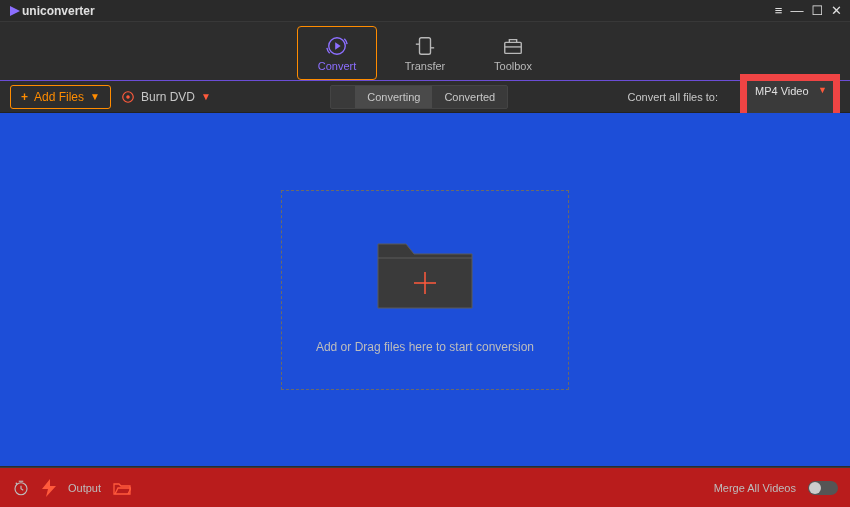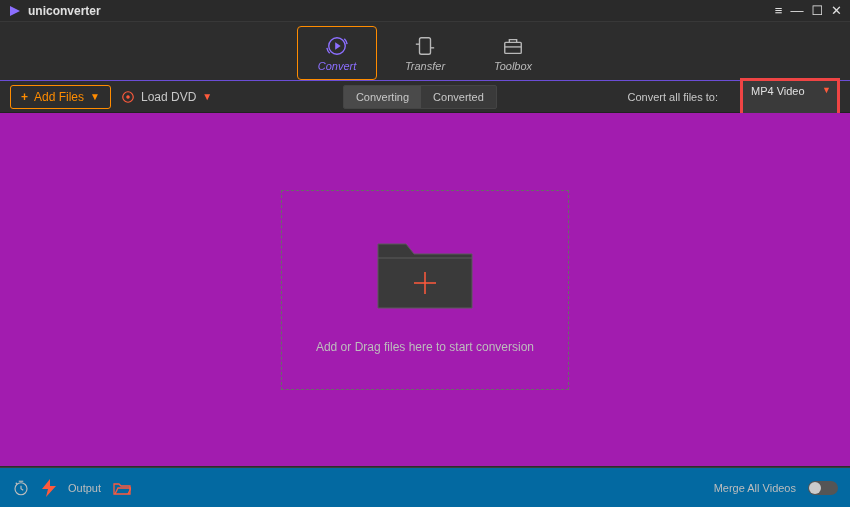--- a/index.html
+++ b/index.html
@@ -1,56 +1,56 @@
 <!DOCTYPE html>
 <html><head>
 <meta charset="utf-8">
 <style>
   * { margin:0; padding:0; box-sizing:border-box; font-family:Arial,Helvetica,sans-serif; }
   body { width:850px; height:507px; background:#2d2d2d; color:#ccc; overflow:hidden; position:relative; }
 
   
   .titlebar { height:22px; display:flex; align-items:center; justify-content:space-between; padding:0 8px; background:#2a2a2a; border-bottom:1px solid #383838; }
-  .title-left { display:flex; align-items:center; gap:6px; }
+  .title-left { display:flex; align-items:center; }
   .title-text { font-size:12px; color:#e0e0e0; font-weight:bold; }
   .winctrls { display:flex; gap:8px; align-items:center; color:#e0e0e0; }
   .winctrls span { cursor:pointer; font-size:13px; line-height:13px; }
 
   
-  .navtabs { display:flex; justify-content:center; height:58px; background:#2d2d2d;font-style:italic; }
+  .navtabs { display:flex; justify-content:center; height:58px; background:#2d2d2d; }
   .navtab { width:80px; display:flex; flex-direction:column; align-items:center; justify-content:center; gap:3px; font-size:11px; color:#b8b8b8; cursor:pointer; border:1px solid transparent; border-radius:4px; margin:4px 4px 0 4px; }
   .navtab.active { color:#8c6fff; border:1px solid #ff8c00; }
   .navtab svg { stroke:#b8b8b8; fill:none; stroke-width:1.5; }
   .navtab.active svg { stroke:#8c6fff; }
 
   
   .hline { height:1px; background:#6b4dd6; }
 
   
   .toolbar { height:32px; display:flex; align-items:center; padding:0 10px; background:#2d2d2d; gap:10px; border-bottom:1px solid #222; }
   .btn-addfiles { display:flex; align-items:center; gap:6px; border:1px solid #ff8c00; border-radius:3px; padding:4px 10px; color:#ff8c00; font-size:12px; cursor:pointer; }
   .btn-addfiles .plus { color:#ff8c00; font-weight:bold; }
   .btn-addfiles .chev { color:#ff8c00; font-size:10px; }
   .load-dvd { display:flex; align-items:center; gap:6px; font-size:12px; color:#c8c8c8; cursor:pointer; }
   .load-dvd .chev { color:#ff5a3c; font-size:10px; }
   .spacer { flex:1; }
-  .segtabs { display:flex; background:#3a3a3a; border:1px solid #444; border-radius:2px; overflow:hidden; }
+  .segtabs { display:flex; background:#3a3a3a; border:1px solid #444; border-radius:2px; overflow:hidden;padding-left:24px; }
   .segtabs div { padding:5px 12px; font-size:11px; color:#c8c8c8; cursor:pointer; }
   .segtabs div.active { background:#4a4a4a; }
   .format-row { display:flex; align-items:center; gap:22px; font-size:11px; color:#c8c8c8; }
-  .format-select { background:#3a3a3a; border:3px solid #ef4444; padding:4px 22px 16px 8px; font-size:11px; color:#e0e0e0; cursor:pointer; position:relative; min-width:100px; }
+  .format-select { background:#3a3a3a; border:7px solid #ef4444; padding:4px 22px 16px 8px; font-size:11px; color:#e0e0e0; cursor:pointer; position:relative; min-width:100px; }
   .format-select::after { content:"▼"; position:absolute; right:6px; top:4px; color:#ff5a3c; font-size:9px; }
 
   
-  .main { position:relative; height:353px; background:#a21caf; display:flex; align-items:center; justify-content:center; }
+  .main { position:relative; height:353px; background:#1d4ed8; display:flex; align-items:center; justify-content:center; }
   .dashbox { border:1px dashed #6a6a6a; width:288px; height:200px; display:flex; flex-direction:column; align-items:center; justify-content:center; gap:22px; }
   .drop-text { font-size:12px; color:#bdbdbd; }
 
   
-  .footer { position:absolute; left:0; right:0; bottom:0; height:40px; background:#0369a1; border-top:1px solid #3c3c3c; display:flex; align-items:center; padding:6px 12px; gap:12px; }
+  .footer { position:absolute; left:0; right:0; bottom:0; height:40px; background:#b91c1c; border-top:1px solid #3c3c3c; display:flex; align-items:center; padding:6px 12px; gap:12px; }
   .footer .lbl { font-size:11px; color:#bdbdbd; }
   .outpath { flex:0 0 270px; background:#2f2f2f; border:1px solid #444; padding:4px 22px 4px 8px; font-size:11px; color:#c8c8c8; position:relative; cursor:pointer; white-space:nowrap; overflow:hidden; text-overflow:ellipsis; }
   .outpath::after { content:"▼"; position:absolute; right:6px; top:4px; color:#ff5a3c; font-size:9px; }
   .footer .spacer { flex:1; }
   .toggle { width:30px; height:14px; background:#555; border-radius:7px; position:relative; cursor:pointer; }
   .toggle::after { content:""; position:absolute; width:12px; height:12px; background:#ccc; border-radius:50%; top:1px; left:1px; }
   .convertall { background:#3f3f3f; color:#9a9a9a; padding:8px 20px; font-size:12px; border:none; cursor:pointer; }
   .ico-btn { cursor:pointer; display:flex; align-items:center; }
 </style>
 </head>
@@ -107,21 +107,21 @@
   <div class="btn-addfiles">
     <span class="plus">+</span>
     <span>Add Files</span>
     <span class="chev">▼</span>
   </div>
   <div class="load-dvd">
     <svg width="14" height="14" viewBox="0 0 24 24" stroke="#ff5a3c" fill="none" stroke-width="2">
       <circle cx="12" cy="12" r="9"></circle>
         <circle cx="12" cy="12" r="2" fill="#ff5a3c"></circle>
     </svg>
-    <span>Load DVD</span>
+    <span>Burn DVD</span>
     <span class="chev">▼</span>
   </div>
   <div class="spacer"></div>
   <div class="segtabs">
     <div class="active">Converting</div>
     <div>Converted</div>
   </div>
   <div class="spacer"></div>
   <div class="format-row">
     <span>Convert all files to:</span>

